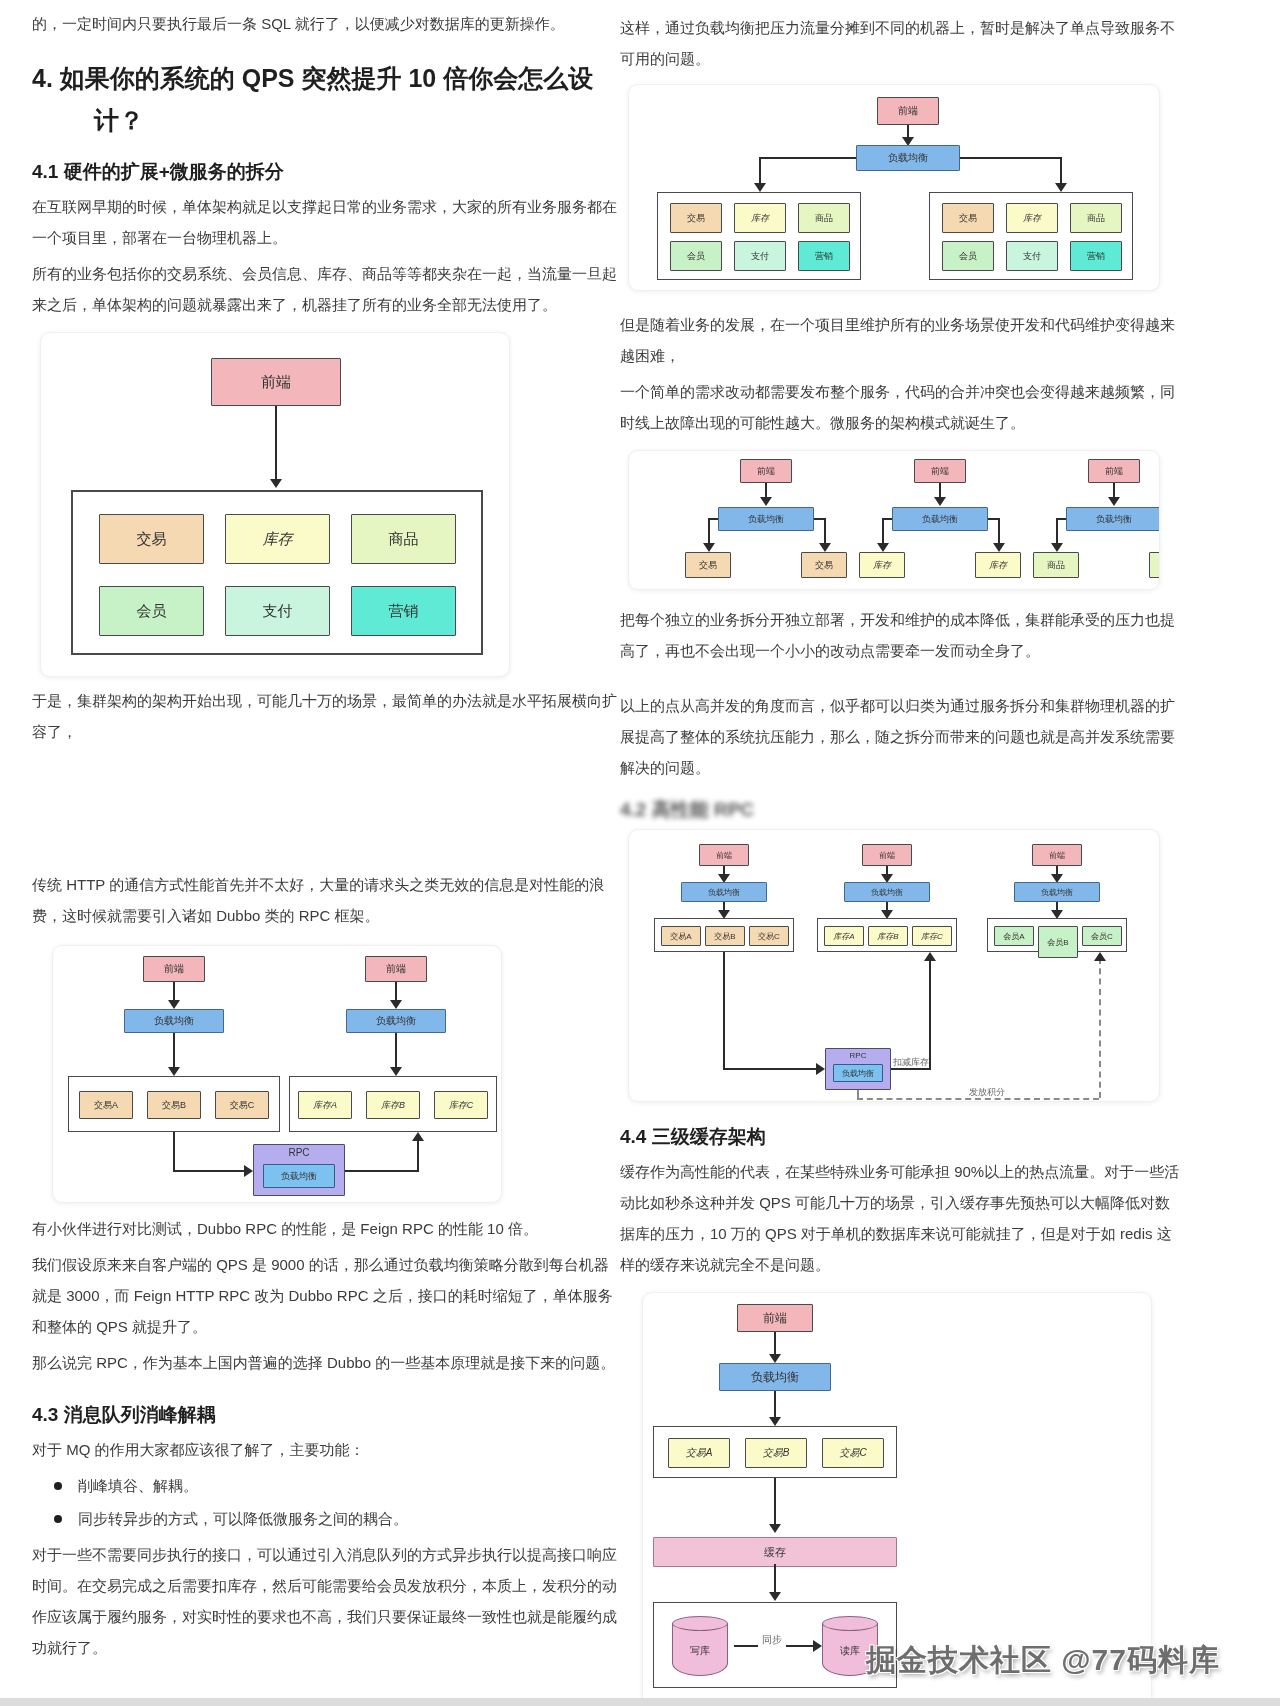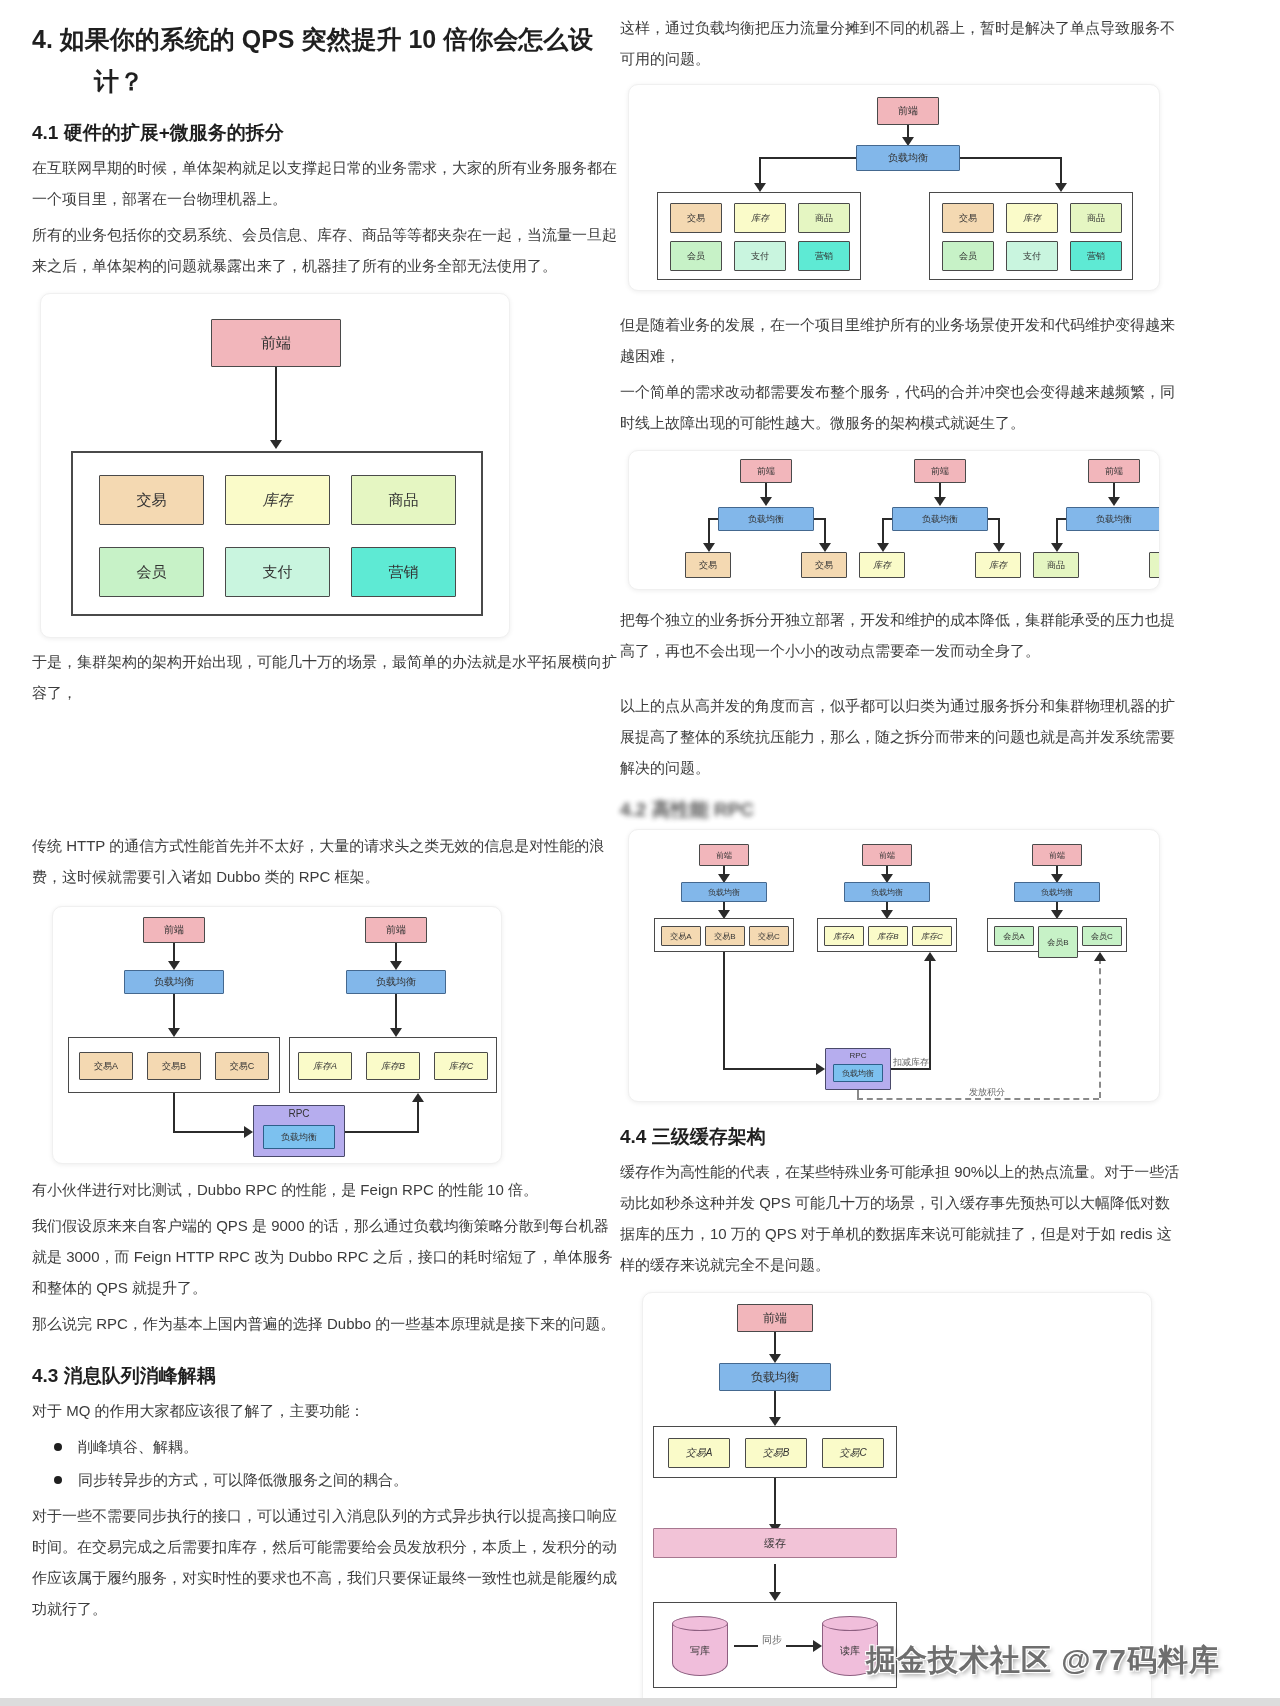--- a/index.html
+++ b/index.html
@@ -64,20 +64,21 @@
     text-shadow:-1px -1px 0 #fff, 1px -1px 0 #fff, -1px 1px 0 #fff, 1px 1px 0 #fff, 2px 3px 4px rgba(0,0,0,.35);
   }
   .bottom-strip { position:absolute; left:0; right:0; bottom:0; height:8px; background:#dcdcdc; }
 </style>
 </head>
 <body>
 
 <div id="page">
 
   <div class="col col-left">
+    <p class="t" style="margin-top:8px">的，一定时间内只要执行最后一条 SQL 就行了，以便减少对数据库的更新操作。</p>
 
     <h2 class="doc">4.  如果你的系统的 QPS 突然提升 10 倍你会怎么设计？</h2>
     <h3 class="doc">4.1  硬件的扩展+微服务的拆分</h3>
 
     <p class="t">在互联网早期的时候，单体架构就足以支撑起日常的业务需求，大家的所有业务服务都在一个项目里，部署在一台物理机器上。</p>
     <p class="t">所有的业务包括你的交易系统、会员信息、库存、商品等等都夹杂在一起，当流量一旦起来之后，单体架构的问题就暴露出来了，机器挂了所有的业务全部无法使用了。</p>
 
     <div class="card" style="width:470px;height:345px;margin:12px 0 8px 8px">
       <div class="node c-pink" style="left:170px;top:25px;width:130px;height:48px;font-size:15px">前端</div>
       <div class="vl" style="left:234px;top:73px;height:75px"></div>
@@ -294,21 +295,21 @@
       <div class="node c-blue" style="left:76px;top:70px;width:112px;height:28px;font-size:12px">负载均衡</div>
       <div class="vl" style="left:131px;top:98px;height:30px"></div>
       <div class="a-down" style="left:126px;top:124px"></div>
       <div class="groupbox" style="left:10px;top:133px;width:244px;height:52px;border-width:1.5px">
         <div class="node c-py" style="left:14px;top:11px;width:62px;height:30px;font-size:10px">交易A</div>
         <div class="node c-py" style="left:91px;top:11px;width:62px;height:30px;font-size:10px">交易B</div>
         <div class="node c-py" style="left:168px;top:11px;width:62px;height:30px;font-size:10px">交易C</div>
       </div>
       <div class="vl" style="left:131px;top:185px;height:50px"></div>
       <div class="a-down" style="left:126px;top:231px"></div>
-      <div class="node c-cache" style="left:10px;top:235px;width:244px;height:30px;font-size:11px">缓存</div>
+      <div class="node c-cache" style="left:10px;top:244px;width:244px;height:30px;font-size:11px">缓存</div>
       <div class="vl" style="left:131px;top:271px;height:32px"></div>
       <div class="a-down" style="left:126px;top:299px"></div>
       <div class="groupbox" style="left:10px;top:309px;width:244px;height:86px;border-width:1.5px">
         <div class="cyl" style="left:18px;top:13px">
           <div class="cyl-body"></div>
           <div class="cyl-top"></div>
           <div class="cyl-lbl">写库</div>
         </div>
         <div class="cyl" style="left:168px;top:13px">
           <div class="cyl-body"></div>

